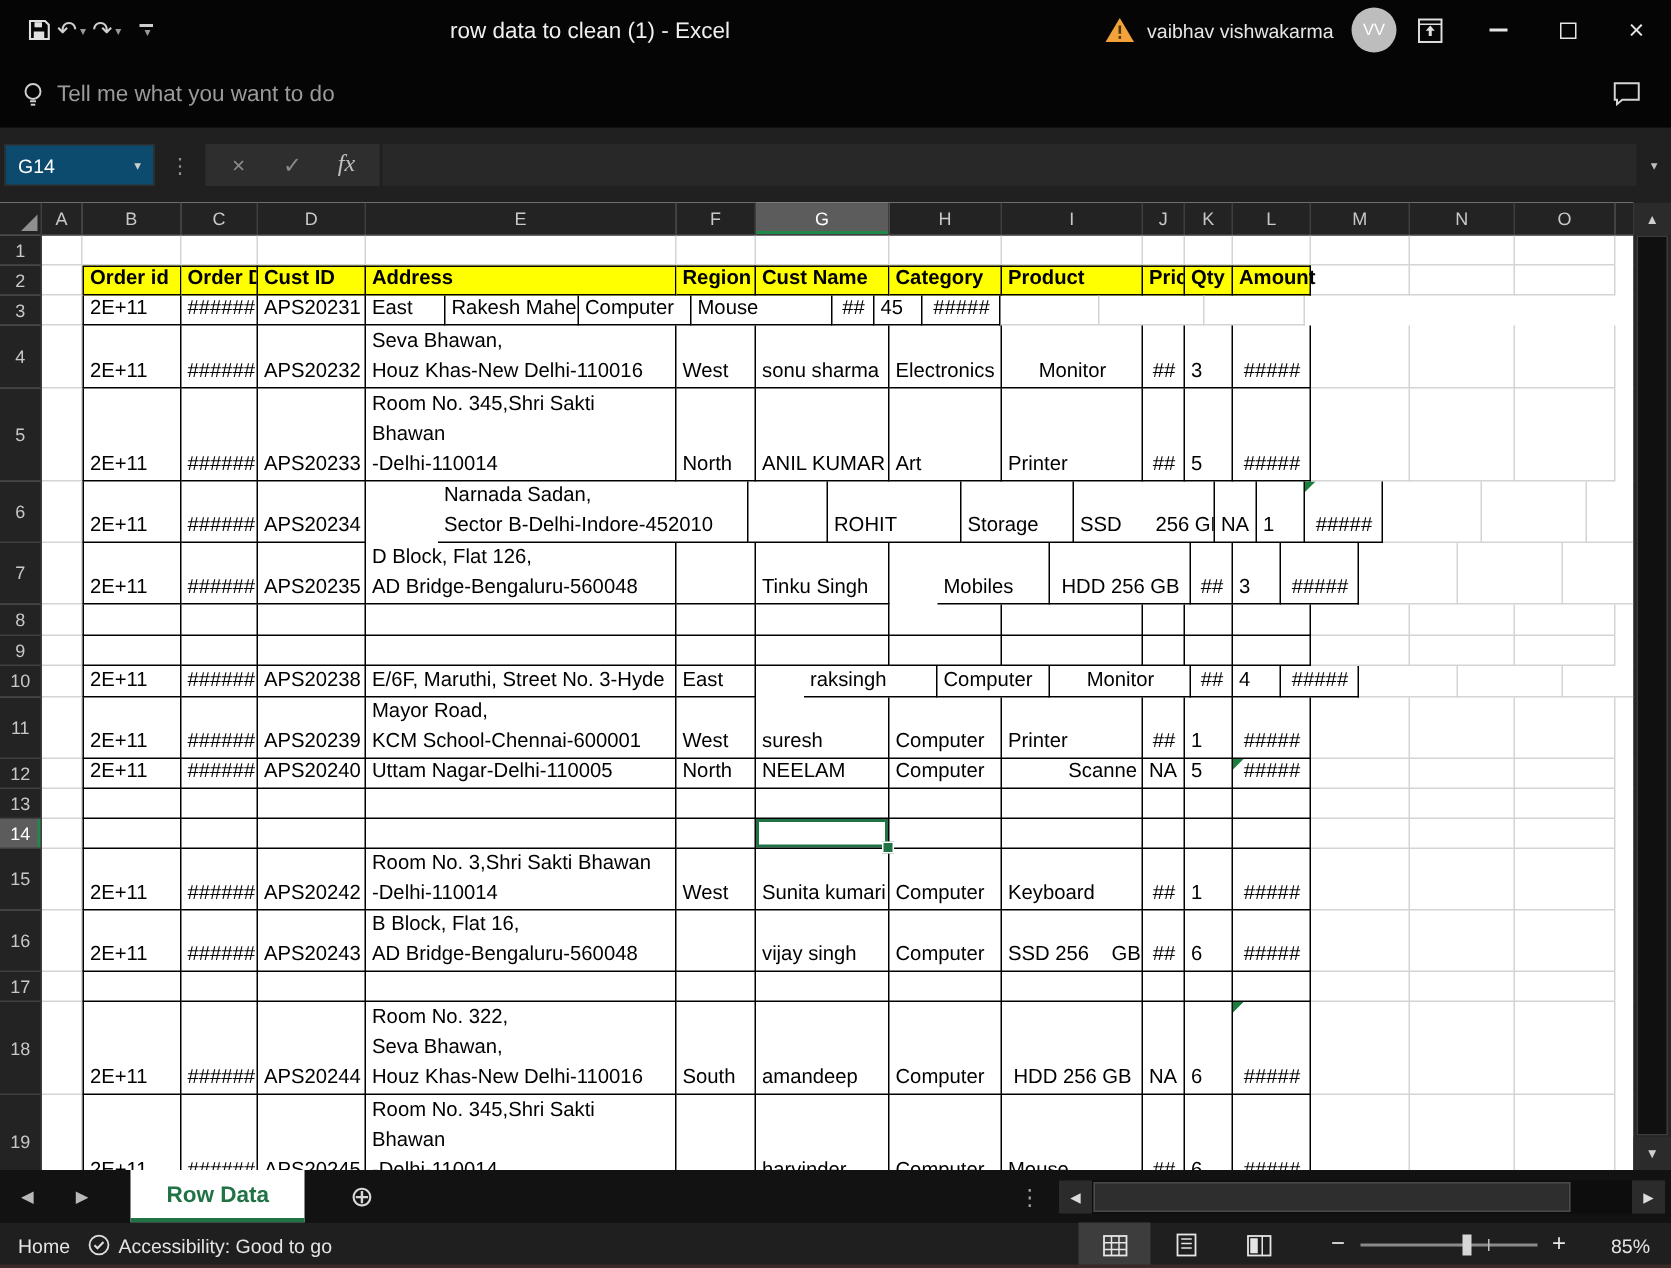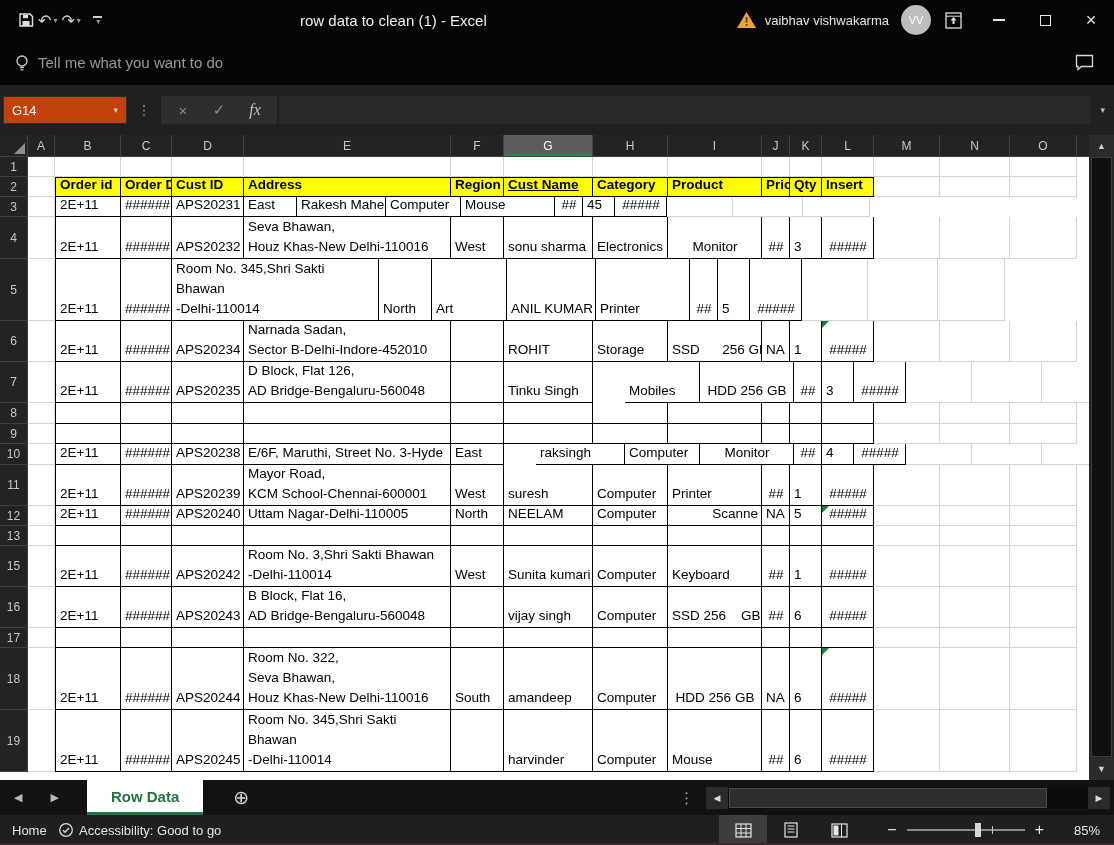--- a/index.html
+++ b/index.html
@@ -28,21 +28,21 @@
   
   #menubar { position:absolute; left:0; top:40px; width:1114px; height:45px;
              background:#050505; display:flex; align-items:center; }
   .mtab { color:#f2f2f2; font-size:15px; padding:8px 15px; cursor:default; }
   #tellme { display:flex; align-items:center; margin-left:14px; color:#9b9b9b; font-size:15px; gap:8px;}
   #comment-btn { margin-left:auto; margin-right:20px; }
 
   
   #formulabar { position:absolute; left:0; top:85px; width:1114px; height:50px;
                 background:#202020; display:flex; align-items:center; }
-  #namebox { width:124px; height:28px; margin-left:3px; background:#c2410c;
+  #namebox { width:100px; height:28px; margin-left:3px; background:#0c4a6e;
              display:flex; align-items:center; color:#fff; font-size:13px;
              padding:0 8px; border:1px solid #2e2e2e; }
   #namebox .nb-caret { margin-left:auto; font-size:9px; color:#cfcfcf; }
   .fb-ellipsis { color:#8f8f8f; font-size:14px; margin:0 10px; }
   #fb-buttons { display:flex; align-items:center; background:#2e2e2e; height:28px; padding:0 4px;}
   .fb-btn { width:36px; text-align:center; color:#8a8a8a; font-size:15px; }
   .fb-fx { font-style:italic; font-family:"Liberation Serif", serif; color:#c0c0c0; font-size:16px;}
   #formula-input { flex:1; height:28px; background:#282828; margin-left:2px; }
   .fb-chevron { color:#bfbfbf; font-size:9px; padding:0 9px; }
 
@@ -256,26 +256,26 @@
       <div class="row-sliver"></div>
     </div>
     <div class="srow" style="height: 20px;">
       <div class="rh">2</div>
       <div class="cell" style="width: 27px;"></div>
       <div class="cell tbl r2 cb hd" style="width: 66px;">Order id</div>
       <div class="cell tbl r2 hd" style="width: 51px;">Order D</div>
       <div class="cell tbl r2 hd" style="width: 72px;">Cust ID</div>
       <div class="cell tbl r2 hd" style="width: 207px;">Address</div>
       <div class="cell tbl r2 hd" style="width: 53px;">Region</div>
-      <div class="cell tbl r2 hd" style="width: 89px; text-decoration: underline;">Cust Name</div>
+      <div class="cell tbl r2 hd" style="width: 89px;">Cust Name</div>
       <div class="cell tbl r2 hd" style="width: 75px;">Category</div>
       <div class="cell tbl r2 hd" style="width: 94px;">Product</div>
       <div class="cell tbl r2 hd" style="width: 28px;">Pric</div>
       <div class="cell tbl r2 hd" style="width: 32px;">Qty</div>
-      <div class="cell tbl r2 hd ov" style="width: 52px;">Insert</div>
+      <div class="cell tbl r2 hd ov" style="width: 52px;">Amount</div>
       <div class="cell" style="width: 66px;"></div>
       <div class="cell" style="width: 70px;"></div>
       <div class="cell" style="width: 67px;"></div>
       <div class="row-sliver"></div>
     </div>
     <div class="srow" style="height: 20px;">
       <div class="rh">3</div>
       <div class="cell" style="width: 27px;"></div>
       <div class="cell tbl cb" style="width: 66px;">2E+11</div>
       <div class="cell tbl" style="width: 51px;">######</div>
@@ -310,42 +310,43 @@
       <div class="cell" style="width: 66px;"></div>
       <div class="cell" style="width: 70px;"></div>
       <div class="cell" style="width: 67px;"></div>
       <div class="row-sliver"></div>
     </div>
     <div class="srow" style="height: 62px;">
       <div class="rh">5</div>
       <div class="cell" style="width: 27px;"></div>
       <div class="cell tbl cb" style="width: 66px;">2E+11</div>
       <div class="cell tbl" style="width: 51px;">######</div>
+      <div class="cell tbl" style="width: 72px;">APS20233</div>
       <div class="cell tbl" style="width: 207px;">Room No. 345,Shri Sakti
 Bhawan
 -Delhi-110014</div>
       <div class="cell tbl" style="width: 53px;">North</div>
+      <div class="cell tbl" style="width: 89px;">ANIL KUMAR</div>
       <div class="cell tbl" style="width: 75px;">Art</div>
-      <div class="cell tbl" style="width: 89px;">ANIL KUMAR</div>
       <div class="cell tbl" style="width: 94px;">Printer</div>
       <div class="cell tbl a-c" style="width: 28px;">##</div>
       <div class="cell tbl" style="width: 32px;">5</div>
       <div class="cell tbl a-c" style="width: 52px;">#####</div>
       <div class="cell" style="width: 66px;"></div>
       <div class="cell" style="width: 70px;"></div>
       <div class="cell" style="width: 67px;"></div>
       <div class="row-sliver"></div>
     </div>
     <div class="srow" style="height: 41px;">
       <div class="rh">6</div>
       <div class="cell" style="width: 27px;"></div>
       <div class="cell tbl cb" style="width: 66px;">2E+11</div>
       <div class="cell tbl" style="width: 51px;">######</div>
       <div class="cell tbl" style="width: 72px;">APS20234</div>
-      <div class="cell tbl" style="width: 207px;">Narnada Sadan,
+      <div class="cell tbl" style="width: 207px; margin-left: 48px;">Narnada Sadan,
 Sector B-Delhi-Indore-452010</div>
       <div class="cell tbl" style="width: 53px;"></div>
       <div class="cell tbl" style="width: 89px;">ROHIT</div>
       <div class="cell tbl" style="width: 75px;">Storage</div>
       <div class="cell tbl" style="width: 94px;">SSD      256 GB</div>
       <div class="cell tbl" style="width: 28px;">NA</div>
       <div class="cell tbl" style="width: 32px;">1</div>
       <div class="cell tbl a-c tri" style="width: 52px;">#####</div>
       <div class="cell" style="width: 66px;"></div>
       <div class="cell" style="width: 70px;"></div>
@@ -470,20 +471,39 @@
     </div>
     <div class="srow" style="height: 20px;">
       <div class="rh">13</div>
       <div class="cell" style="width: 27px;"></div>
       <div class="cell tbl cb" style="width: 66px;"></div>
       <div class="cell tbl" style="width: 51px;"></div>
       <div class="cell tbl" style="width: 72px;"></div>
       <div class="cell tbl" style="width: 207px;"></div>
       <div class="cell tbl" style="width: 53px;"></div>
       <div class="cell tbl" style="width: 89px;"></div>
+      <div class="cell tbl" style="width: 75px;"></div>
+      <div class="cell tbl" style="width: 94px;"></div>
+      <div class="cell tbl" style="width: 28px;"></div>
+      <div class="cell tbl" style="width: 32px;"></div>
+      <div class="cell tbl" style="width: 52px;"></div>
+      <div class="cell" style="width: 66px;"></div>
+      <div class="cell" style="width: 70px;"></div>
+      <div class="cell" style="width: 67px;"></div>
+      <div class="row-sliver"></div>
+    </div>
+    <div class="srow" style="height: 20px;">
+      <div class="rh selected">14</div>
+      <div class="cell" style="width: 27px;"></div>
+      <div class="cell tbl cb" style="width: 66px;"></div>
+      <div class="cell tbl" style="width: 51px;"></div>
+      <div class="cell tbl" style="width: 72px;"></div>
+      <div class="cell tbl" style="width: 207px;"></div>
+      <div class="cell tbl" style="width: 53px;"></div>
+      <div class="cell tbl sel" style="width: 89px;"></div>
       <div class="cell tbl" style="width: 75px;"></div>
       <div class="cell tbl" style="width: 94px;"></div>
       <div class="cell tbl" style="width: 28px;"></div>
       <div class="cell tbl" style="width: 32px;"></div>
       <div class="cell tbl" style="width: 52px;"></div>
       <div class="cell" style="width: 66px;"></div>
       <div class="cell" style="width: 70px;"></div>
       <div class="cell" style="width: 67px;"></div>
       <div class="row-sliver"></div>
     </div>

